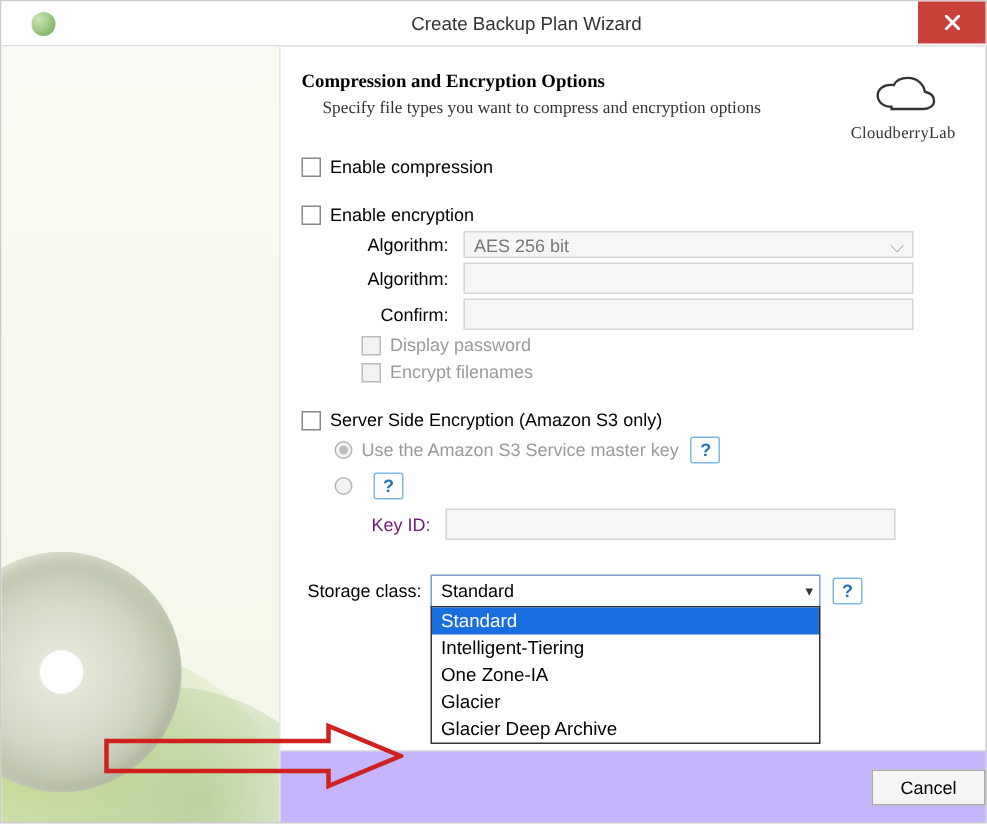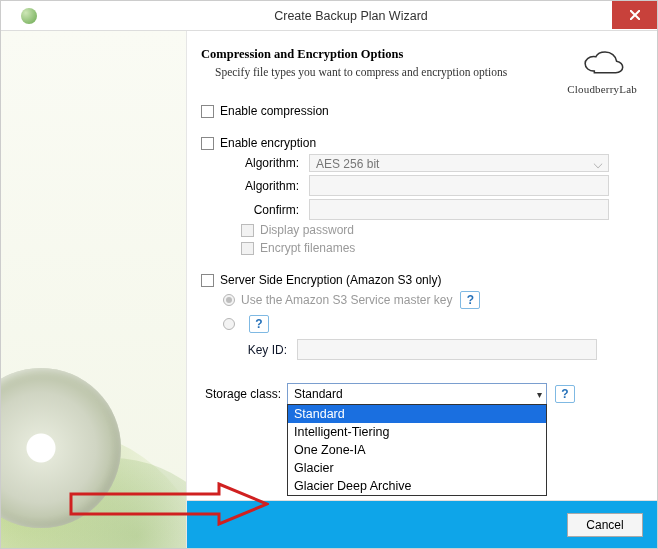--- a/index.html
+++ b/index.html
@@ -126,21 +126,21 @@
     margin-right: 6px; background: #f3f3f3; flex: 0 0 auto;
     display:flex; align-items:center; justify-content:center;
   }
   .radio .dot { width:6px;height:6px;border-radius:50%;background:#bdbdbd; }
   .indent1 { margin-left: 22px; }
   .indent2 { margin-left: 40px; }
   .formrow {
     display: flex; align-items: center; margin: 3px 0 3px 22px;
   }
   .formrow .flabel { width: 86px; text-align: right; padding-right: 10px; font-size: 12px; }
-  .formrow .flabel.disabled { color: #0f172a; }
+  .formrow .flabel.disabled { color: #701a75; }
   .tinput {
     height: 21px; border: 1px solid #d6d6d6; background: #f6f6f6;
     width: 300px; padding: 0 6px; font-size: 12px; color: #555;
   }
   .tinput.readonly { background:#f6f6f6; }
   .sel {
     height: 18px; border: 1px solid #d6d6d6; background:#f6f6f6;
     width: 300px; display: flex; align-items: flex-end; justify-content: space-between;
     padding-left: 6px; color:#777;
   }
@@ -178,22 +178,22 @@
     padding: 1px 6px; font-size:12.5px; line-height: 16px; cursor:pointer;
     white-space: nowrap;
   }
   .dd .dd-item.selected { background:#1a6fe0; color:#fff; }
 
   
   .btnbar {
     position:absolute; left:0; right:0; bottom:0;
     height: 48px; border-top: 1px solid #e0e0e0;
     display:flex; justify-content:flex-end; align-items:center;
-    padding-right: 14px; gap: 8px;
-    background:#0ea5e9;
+    gap: 8px;
+    background:#c4b5fd;
   }
   .btn {
     min-width: 76px; height: 24px; border: 1px solid #a9a9a9;
     background: #f5f5f5; display:flex; align-items:center; justify-content:center;
     font-size:12px; cursor:pointer;
   }
   .btn.ghost-right {
      
   }
 

